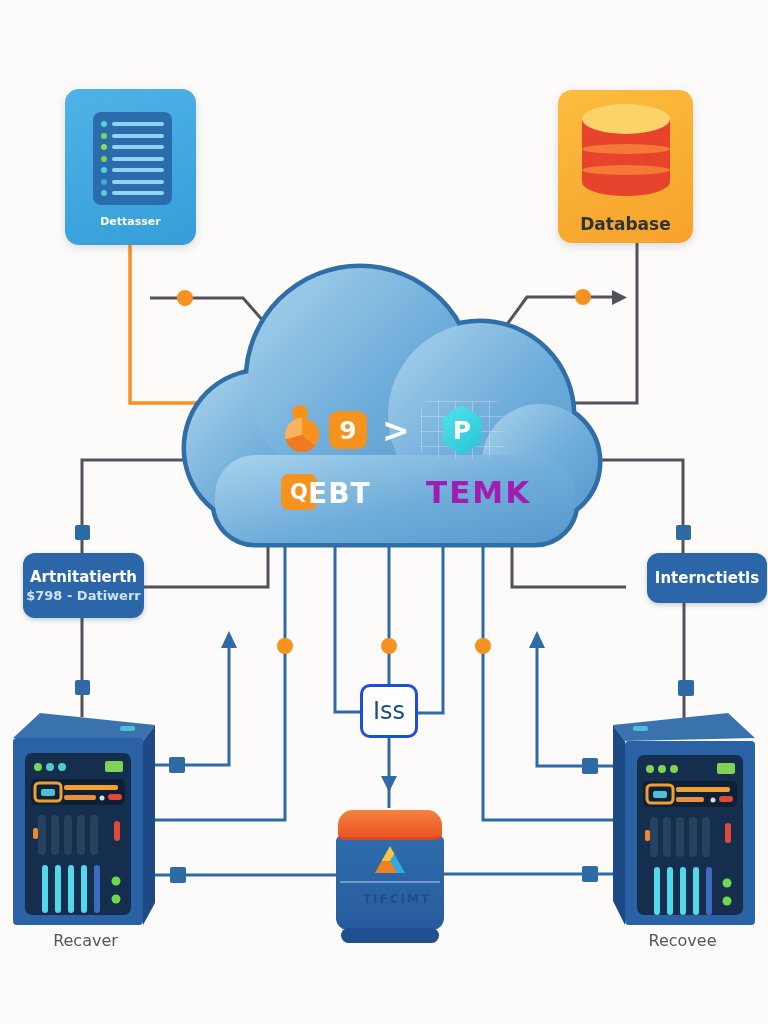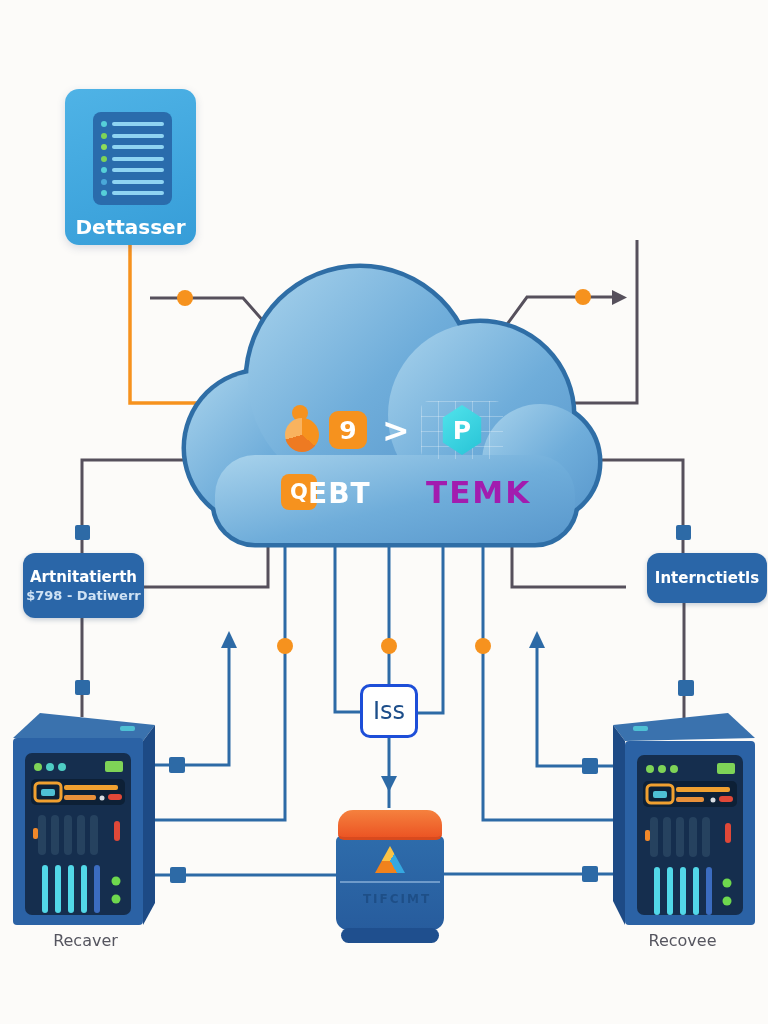--- a/index.html
+++ b/index.html
@@ -15,21 +15,21 @@
   .doc{position:absolute;left:28px;top:23px;width:79px;height:93px;background:#2a6cac;border-radius:8px;
        padding:9px 8px;box-sizing:border-box;display:flex;flex-direction:column;justify-content:space-between;}
   .doc-row{display:flex;align-items:center;gap:5px;}
   .doc-row .dot{width:6px;height:6px;border-radius:50%;flex:0 0 auto;}
   .doc-row .bar{flex:1;height:4px;border-radius:2px;background:#8fd4f2;}
   .doc-row:nth-child(1) .dot{background:#56cfd8}.doc-row:nth-child(2) .dot{background:#7ed357}
   .doc-row:nth-child(3) .dot{background:#8fdc5a}.doc-row:nth-child(4) .dot{background:#7ed357}
   .doc-row:nth-child(5) .dot{background:#56cfd8}.doc-row:nth-child(6) .dot{background:#4aa8d8}
   .doc-row:nth-child(7) .dot{background:#56cfd8}
   .card-label{position:absolute;left:0;right:0;top:126px;text-align:center;color:#fff;
-              font-size:20px;font-weight:600;}
+              font-size:11px;font-weight:600;}
   .db-label{position:absolute;left:0;right:0;top:124px;text-align:center;color:#2f3338;
             font-size:17px;font-weight:600;}
   .cylinder{position:absolute;left:24px;top:14px;width:88px;height:102px;}
   .cyl-body{position:absolute;left:0;top:15px;width:88px;height:62px;background:#e8432c;}
   .cyl-bottom{position:absolute;left:0;top:64px;width:88px;height:28px;border-radius:50%;background:#e8432c;}
   .cyl-band{position:absolute;left:0;width:88px;height:10px;border-radius:50%;background:#f47a38;}
   .cyl-band.b1{top:40px}.cyl-band.b2{top:61px}
   .cyl-top{position:absolute;left:0;top:0;width:88px;height:30px;border-radius:50%;background:#fbd369;}
 
   
@@ -196,20 +196,30 @@
           <span class="bar"></span>
         </div>
       <div class="doc-row">
           <span class="dot"></span>
           <span class="bar"></span>
         </div>
     </div>
     <div class="card-label">Dettasser</div>
   </div>
 
+  <div class="card card-db">
+    <div class="cylinder">
+      <div class="cyl-body"></div>
+      <div class="cyl-bottom"></div>
+      <div class="cyl-band b1"></div>
+      <div class="cyl-band b2"></div>
+      <div class="cyl-top"></div>
+    </div>
+    <div class="db-label">Database</div>
+  </div>
 
   <div class="abs pie"></div>
   <div class="abs osq sq9">
     <span>9</span>
   </div>
   <div class="abs chev">&gt;</div>
   <div class="abs gridpane"></div>
   <div class="abs hex">
     <span>P</span>
   </div>

